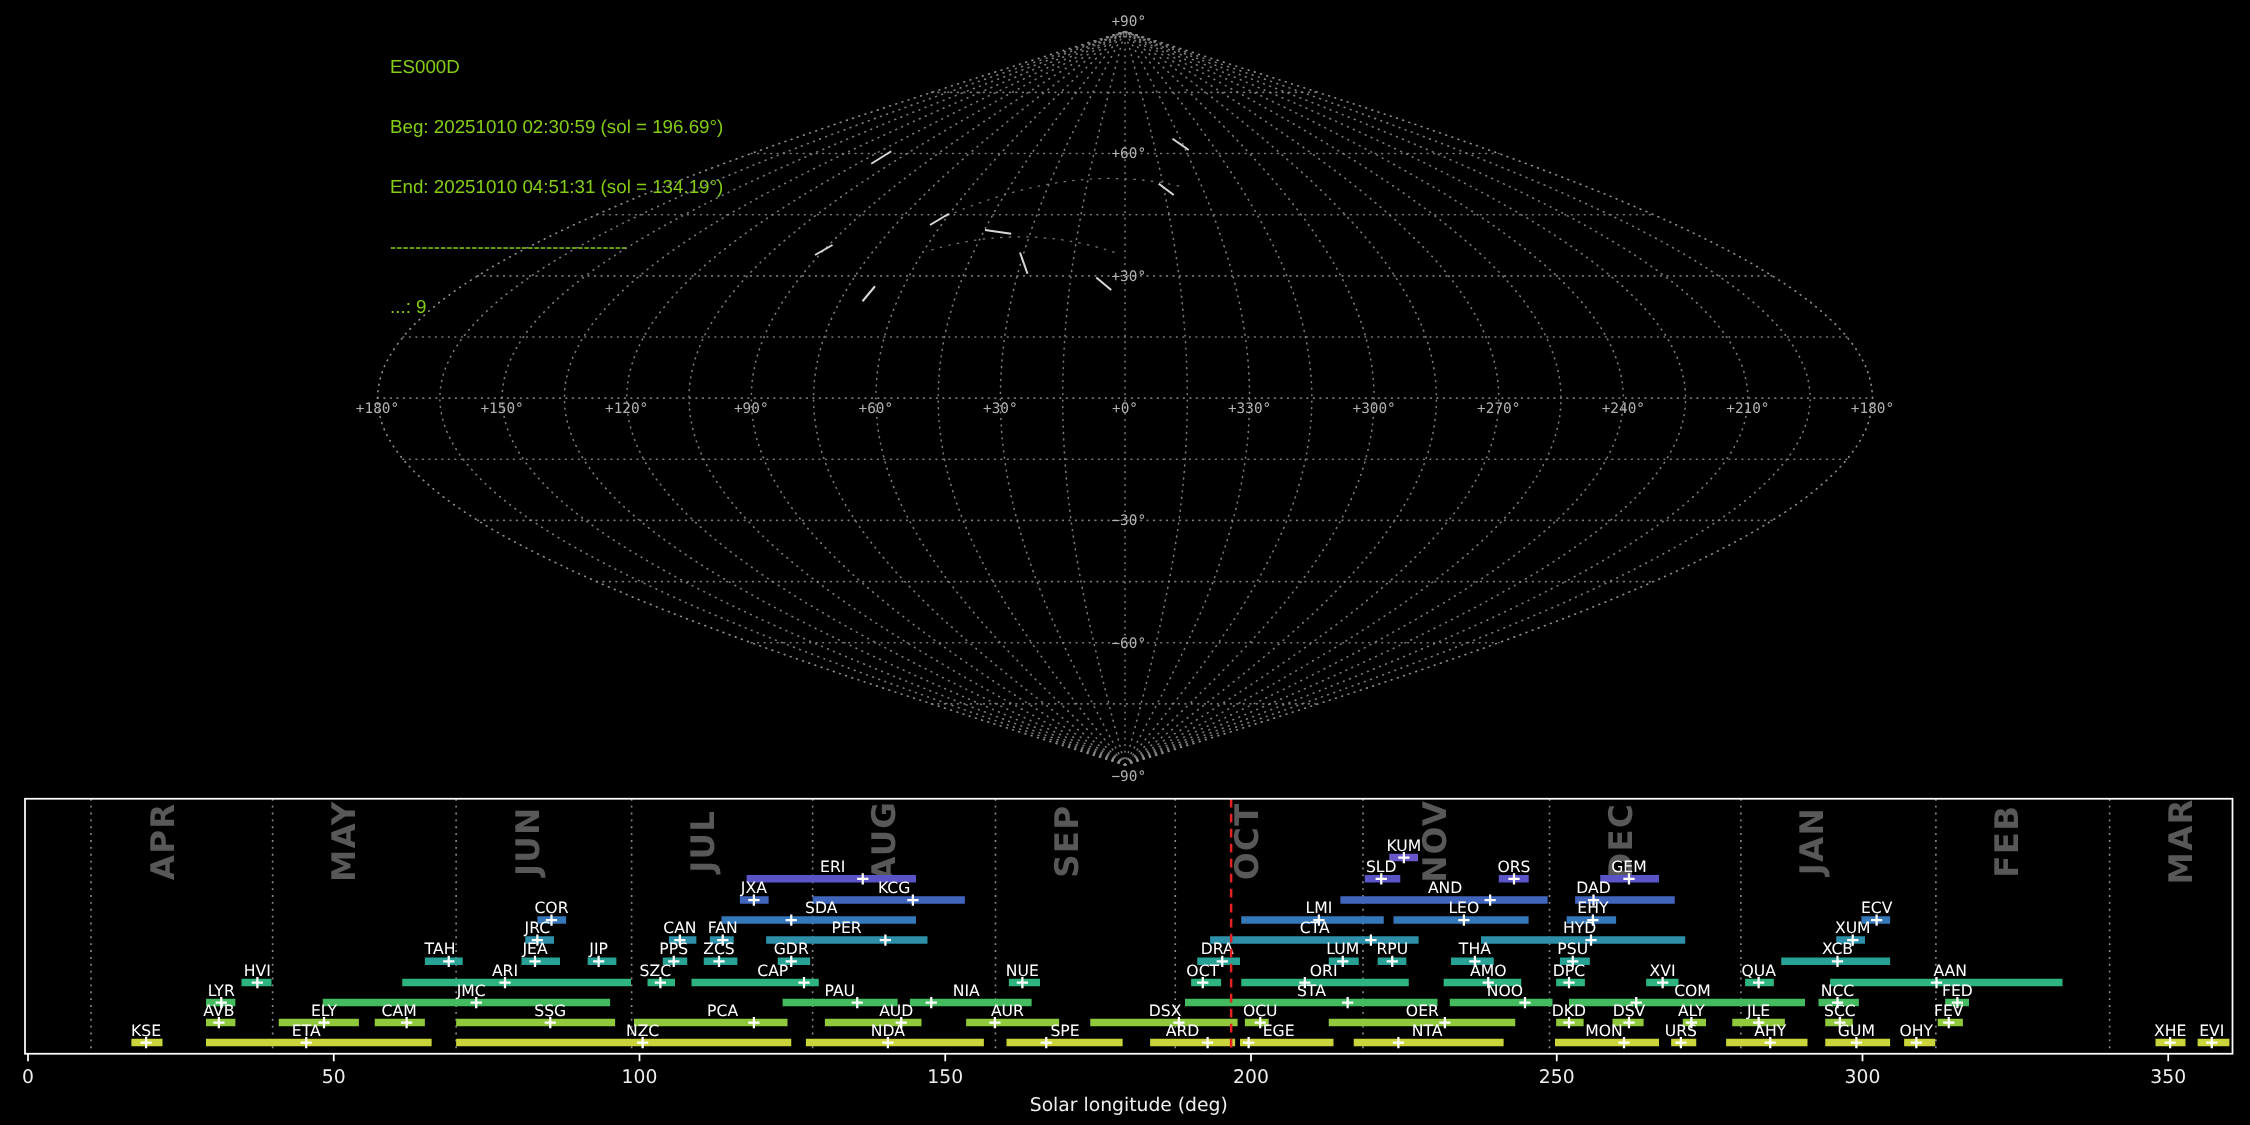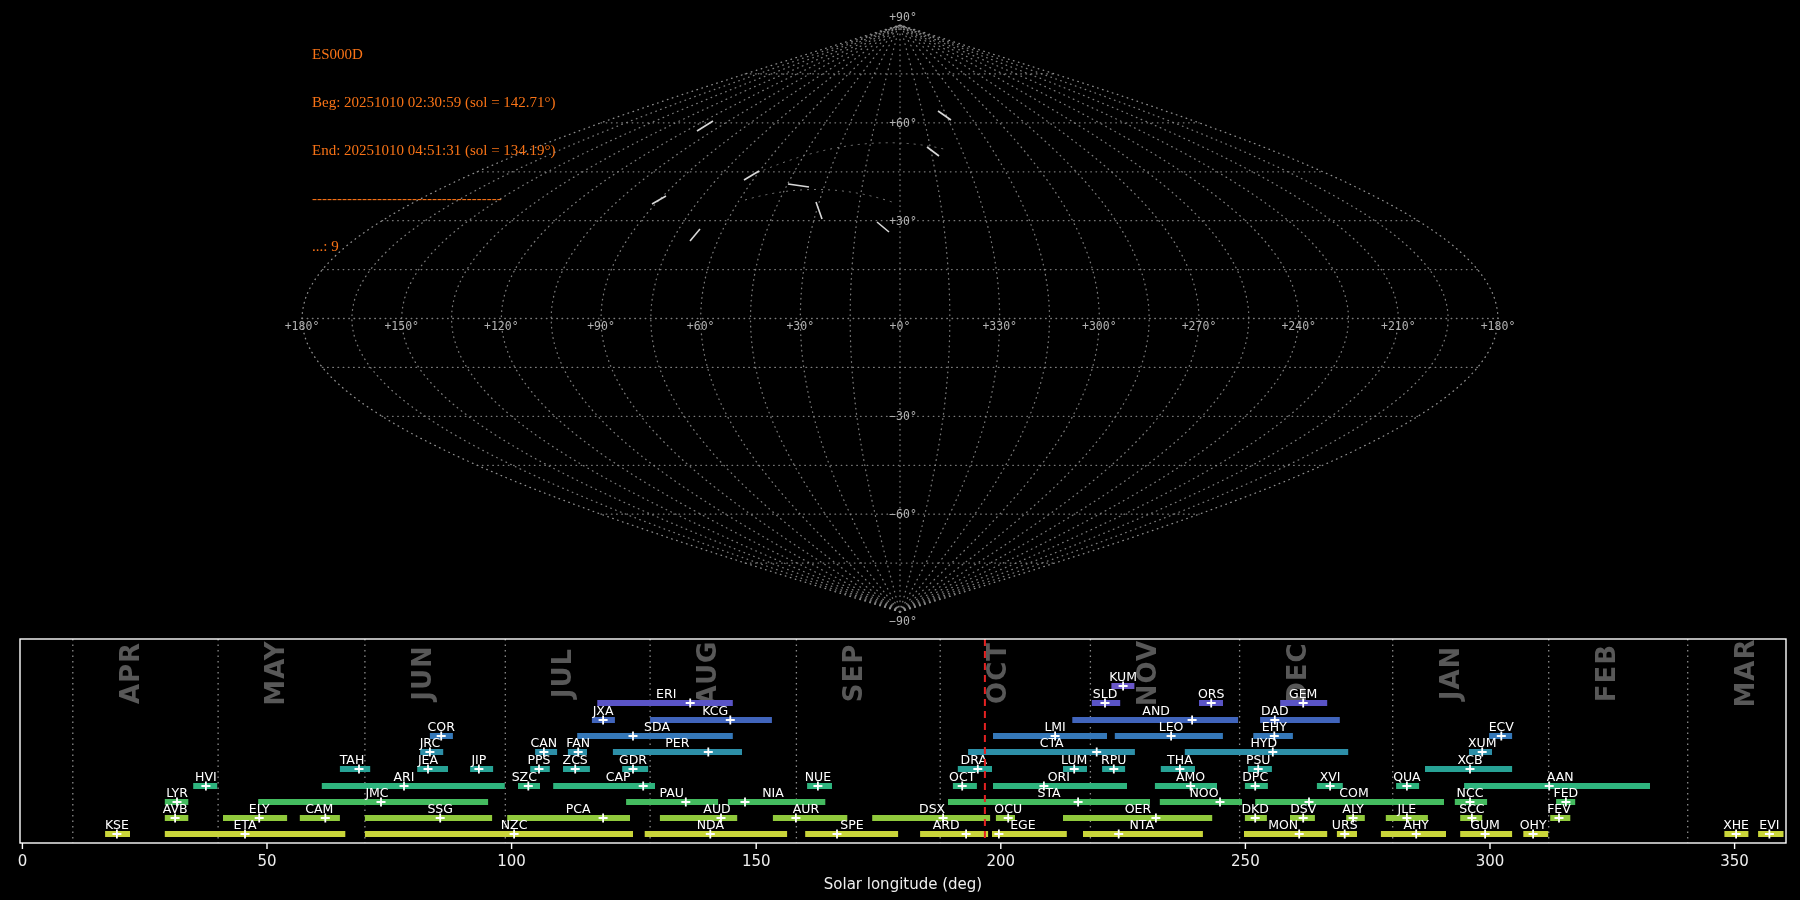--- a/index.html
+++ b/index.html
@@ -1,31 +1,31 @@
 <!DOCTYPE html>
 <html><head>
 <meta charset="utf-8">
 <style>
   html,body{margin:0;padding:0;background:#000;}
   #stage{position:relative;width:1800px;height:900px;background:#000;overflow:hidden;
          font-family:"DejaVu Sans",sans-serif;}
-  #header{position:absolute;left:312px;top:14px;color:#f97316;
-          font-family:Liberation Serif, serif;
+  #header{position:absolute;left:312px;top:14px;color:#84cc16;
+          font-family:Liberation Sans, sans-serif;
           font-size:15px;line-height:16px;white-space:pre;}
   svg text{font-family:"DejaVu Sans",sans-serif;}
   .maplabel{font-family:"DejaVu Sans Mono","Liberation Mono",monospace;}
 </style>
 </head>
 <body>
 
 <div id="stage">
 
   <div id="header">
     <div>ES000D</div>
-    <div>Beg: 20251010 02:30:59 (sol = 142.71°)</div>
+    <div>Beg: 20251010 02:30:59 (sol = 196.69°)</div>
     <div>End: 20251010 04:51:31 (sol = 134.19°)</div>
     <div>--------------------------------------</div>
     <div>...: 9</div>
   </div>
 
   <svg id="skymap" width="1800" height="636" viewBox="0 0 1800 636" style="position:absolute;left:0;top:0">
       <polyline points="900.0,612.0 920.9,605.5 941.7,599.0 962.5,592.4 983.2,585.9 1003.8,579.4 1024.3,572.9 1044.7,566.3 1064.8,559.8 1084.8,553.3 1104.5,546.8 1124.0,540.3 1143.2,533.7 1162.1,527.2 1180.7,520.7 1199.0,514.2 1216.9,507.6 1234.4,501.1 1251.5,494.6 1268.2,488.1 1284.4,481.6 1300.1,475.0 1315.4,468.5 1330.2,462.0 1344.4,455.5 1358.1,448.9 1371.2,442.4 1383.8,435.9 1395.8,429.4 1407.1,422.9 1417.9,416.3 1428.0,409.8 1437.5,403.3 1446.3,396.8 1454.5,390.2 1461.9,383.7 1468.7,377.2 1474.8,370.7 1480.2,364.2 1484.9,357.6 1488.9,351.1 1492.2,344.6 1494.7,338.1 1496.5,331.5 1497.6,325.0 1498.0,318.5 1497.6,312.0 1496.5,305.5 1494.7,298.9 1492.2,292.4 1488.9,285.9 1484.9,279.4 1480.2,272.8 1474.8,266.3 1468.7,259.8 1461.9,253.3 1454.5,246.8 1446.3,240.2 1437.5,233.7 1428.0,227.2 1417.9,220.7 1407.1,214.1 1395.8,207.6 1383.8,201.1 1371.2,194.6 1358.1,188.1 1344.4,181.5 1330.2,175.0 1315.4,168.5 1300.1,162.0 1284.4,155.4 1268.2,148.9 1251.5,142.4 1234.4,135.9 1216.9,129.4 1199.0,122.8 1180.7,116.3 1162.1,109.8 1143.2,103.3 1124.0,96.7 1104.5,90.2 1084.8,83.7 1064.8,77.2 1044.7,70.7 1024.3,64.1 1003.8,57.6 983.2,51.1 962.5,44.6 941.7,38.0 920.9,31.5 900.0,25.0" fill="none" stroke="#8f8f8f" stroke-width="1.3" stroke-linecap="round" stroke-dasharray="0.6 4.6" opacity="1"></polyline>
       <polyline points="900.0,612.0 919.1,605.5 938.2,599.0 957.3,592.4 976.3,585.9 995.2,579.4 1014.0,572.9 1032.6,566.3 1051.1,559.8 1069.4,553.3 1087.5,546.8 1105.3,540.3 1123.0,533.7 1140.3,527.2 1157.3,520.7 1174.1,514.2 1190.5,507.6 1206.5,501.1 1222.2,494.6 1237.5,488.1 1252.4,481.6 1266.8,475.0 1280.8,468.5 1294.3,462.0 1307.4,455.5 1319.9,448.9 1332.0,442.4 1343.5,435.9 1354.5,429.4 1364.9,422.9 1374.7,416.3 1384.0,409.8 1392.7,403.3 1400.8,396.8 1408.3,390.2 1415.1,383.7 1421.3,377.2 1426.9,370.7 1431.9,364.2 1436.2,357.6 1439.8,351.1 1442.8,344.6 1445.2,338.1 1446.8,331.5 1447.8,325.0 1448.2,318.5 1447.8,312.0 1446.8,305.5 1445.2,298.9 1442.8,292.4 1439.8,285.9 1436.2,279.4 1431.9,272.8 1426.9,266.3 1421.3,259.8 1415.1,253.3 1408.3,246.8 1400.8,240.2 1392.7,233.7 1384.0,227.2 1374.7,220.7 1364.9,214.1 1354.5,207.6 1343.5,201.1 1332.0,194.6 1319.9,188.1 1307.4,181.5 1294.3,175.0 1280.8,168.5 1266.8,162.0 1252.4,155.4 1237.5,148.9 1222.2,142.4 1206.5,135.9 1190.5,129.4 1174.1,122.8 1157.3,116.3 1140.3,109.8 1123.0,103.3 1105.3,96.7 1087.5,90.2 1069.4,83.7 1051.1,77.2 1032.6,70.7 1014.0,64.1 995.2,57.6 976.3,51.1 957.3,44.6 938.2,38.0 919.1,31.5 900.0,25.0" fill="none" stroke="#8f8f8f" stroke-width="1.3" stroke-linecap="round" stroke-dasharray="0.6 4.6" opacity="0.85"></polyline>
       <polyline points="900.0,612.0 917.4,605.5 934.8,599.0 952.1,592.4 969.4,585.9 986.5,579.4 1003.6,572.9 1020.6,566.3 1037.4,559.8 1054.0,553.3 1070.4,546.8 1086.7,540.3 1102.7,533.7 1118.5,527.2 1134.0,520.7 1149.2,514.2 1164.1,507.6 1178.7,501.1 1192.9,494.6 1206.8,488.1 1220.3,481.6 1233.5,475.0 1246.2,468.5 1258.5,462.0 1270.3,455.5 1281.7,448.9 1292.7,442.4 1303.2,435.9 1313.1,429.4 1322.6,422.9 1331.6,416.3 1340.0,409.8 1347.9,403.3 1355.3,396.8 1362.0,390.2 1368.3,383.7 1373.9,377.2 1379.0,370.7 1383.5,364.2 1387.4,357.6 1390.8,351.1 1393.5,344.6 1395.6,338.1 1397.1,331.5 1398.0,325.0 1398.3,318.5 1398.0,312.0 1397.1,305.5 1395.6,298.9 1393.5,292.4 1390.8,285.9 1387.4,279.4 1383.5,272.8 1379.0,266.3 1373.9,259.8 1368.3,253.3 1362.0,246.8 1355.3,240.2 1347.9,233.7 1340.0,227.2 1331.6,220.7 1322.6,214.1 1313.1,207.6 1303.2,201.1 1292.7,194.6 1281.7,188.1 1270.3,181.5 1258.5,175.0 1246.2,168.5 1233.5,162.0 1220.3,155.4 1206.8,148.9 1192.9,142.4 1178.7,135.9 1164.1,129.4 1149.2,122.8 1134.0,116.3 1118.5,109.8 1102.7,103.3 1086.7,96.7 1070.4,90.2 1054.0,83.7 1037.4,77.2 1020.6,70.7 1003.6,64.1 986.5,57.6 969.4,51.1 952.1,44.6 934.8,38.0 917.4,31.5 900.0,25.0" fill="none" stroke="#8f8f8f" stroke-width="1.3" stroke-linecap="round" stroke-dasharray="0.6 4.6" opacity="0.85"></polyline>
       <polyline points="900.0,612.0 915.7,605.5 931.3,599.0 946.9,592.4 962.4,585.9 977.9,579.4 993.2,572.9 1008.5,566.3 1023.6,559.8 1038.6,553.3 1053.4,546.8 1068.0,540.3 1082.4,533.7 1096.6,527.2 1110.6,520.7 1124.3,514.2 1137.7,507.6 1150.8,501.1 1163.6,494.6 1176.1,488.1 1188.3,481.6 1200.1,475.0 1211.6,468.5 1222.6,462.0 1233.3,455.5 1243.6,448.9 1253.4,442.4 1262.8,435.9 1271.8,429.4 1280.3,422.9 1288.4,416.3 1296.0,409.8 1303.1,403.3 1309.7,396.8 1315.8,390.2 1321.5,383.7 1326.5,377.2 1331.1,370.7 1335.2,364.2 1338.7,357.6 1341.7,351.1 1344.1,344.6 1346.0,338.1 1347.4,331.5 1348.2,325.0 1348.5,318.5 1348.2,312.0 1347.4,305.5 1346.0,298.9 1344.1,292.4 1341.7,285.9 1338.7,279.4 1335.2,272.8 1331.1,266.3 1326.5,259.8 1321.5,253.3 1315.8,246.8 1309.7,240.2 1303.1,233.7 1296.0,227.2 1288.4,220.7 1280.3,214.1 1271.8,207.6 1262.8,201.1 1253.4,194.6 1243.6,188.1 1233.3,181.5 1222.6,175.0 1211.6,168.5 1200.1,162.0 1188.3,155.4 1176.1,148.9 1163.6,142.4 1150.8,135.9 1137.7,129.4 1124.3,122.8 1110.6,116.3 1096.6,109.8 1082.4,103.3 1068.0,96.7 1053.4,90.2 1038.6,83.7 1023.6,77.2 1008.5,70.7 993.2,64.1 977.9,57.6 962.4,51.1 946.9,44.6 931.3,38.0 915.7,31.5 900.0,25.0" fill="none" stroke="#8f8f8f" stroke-width="1.3" stroke-linecap="round" stroke-dasharray="0.6 4.6" opacity="0.85"></polyline>

